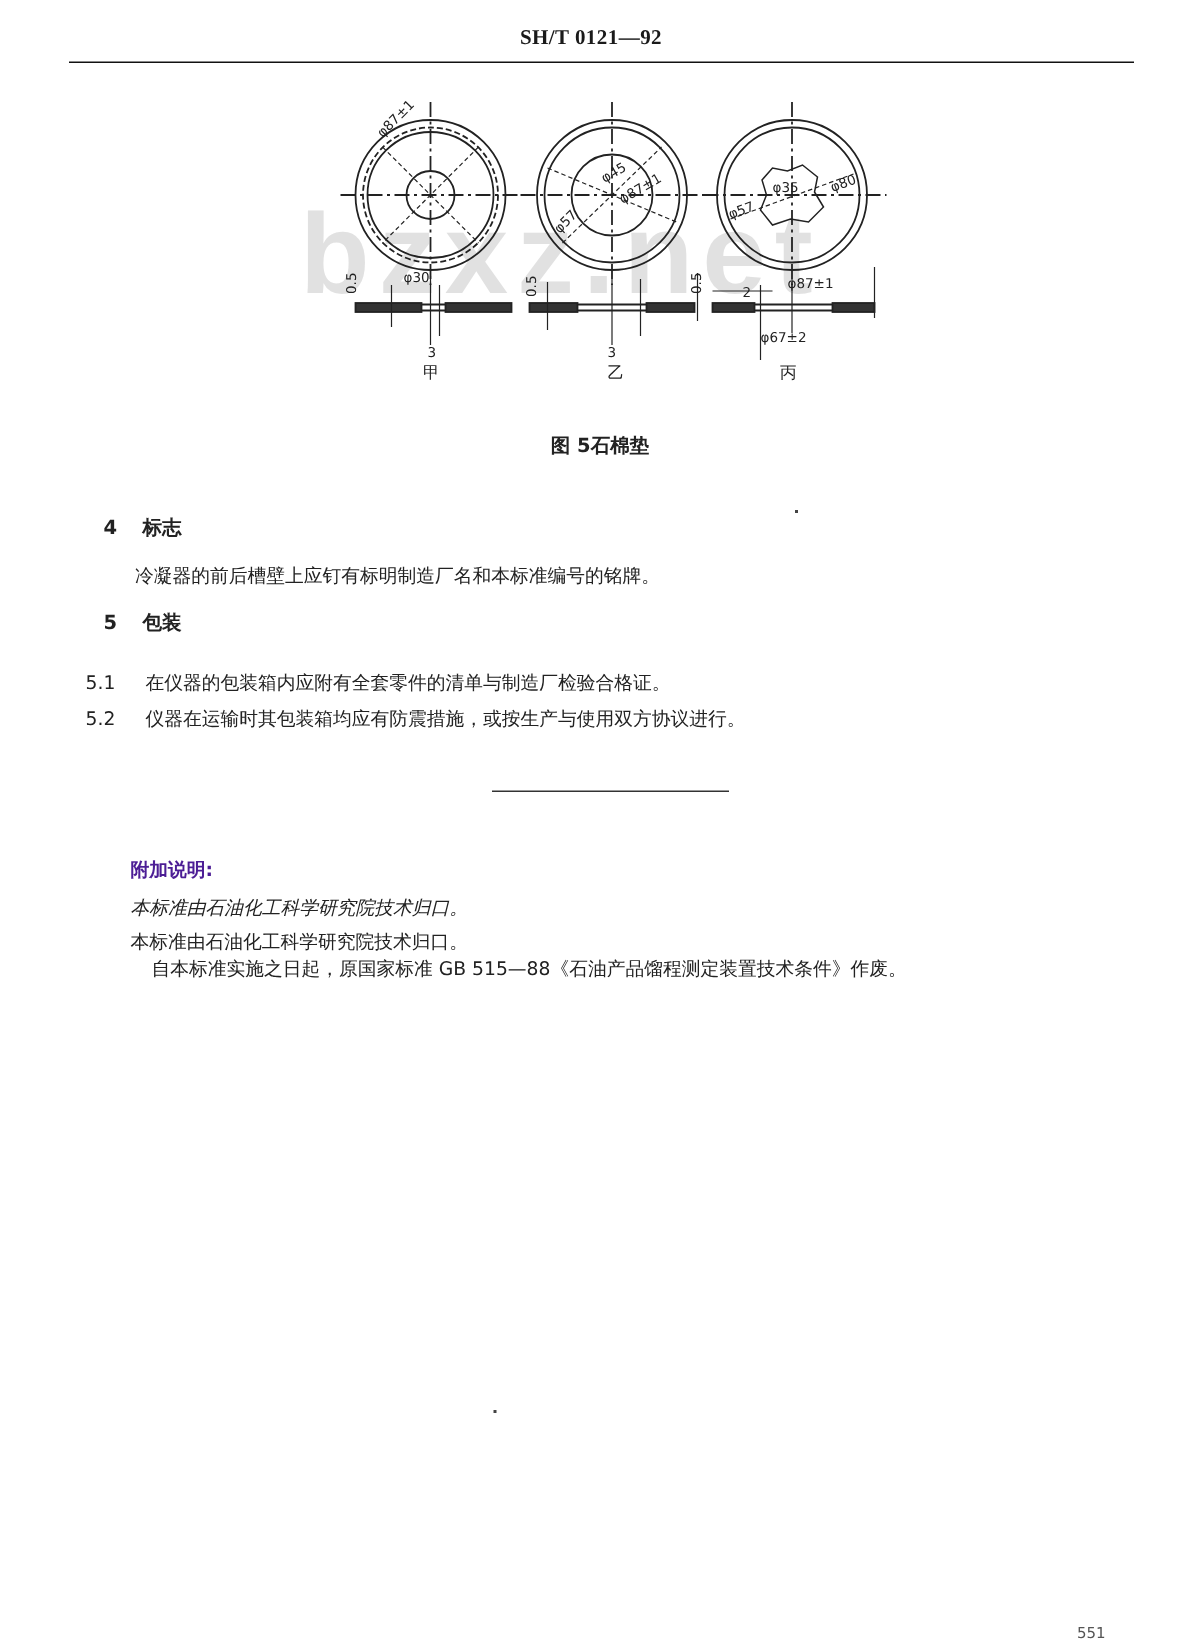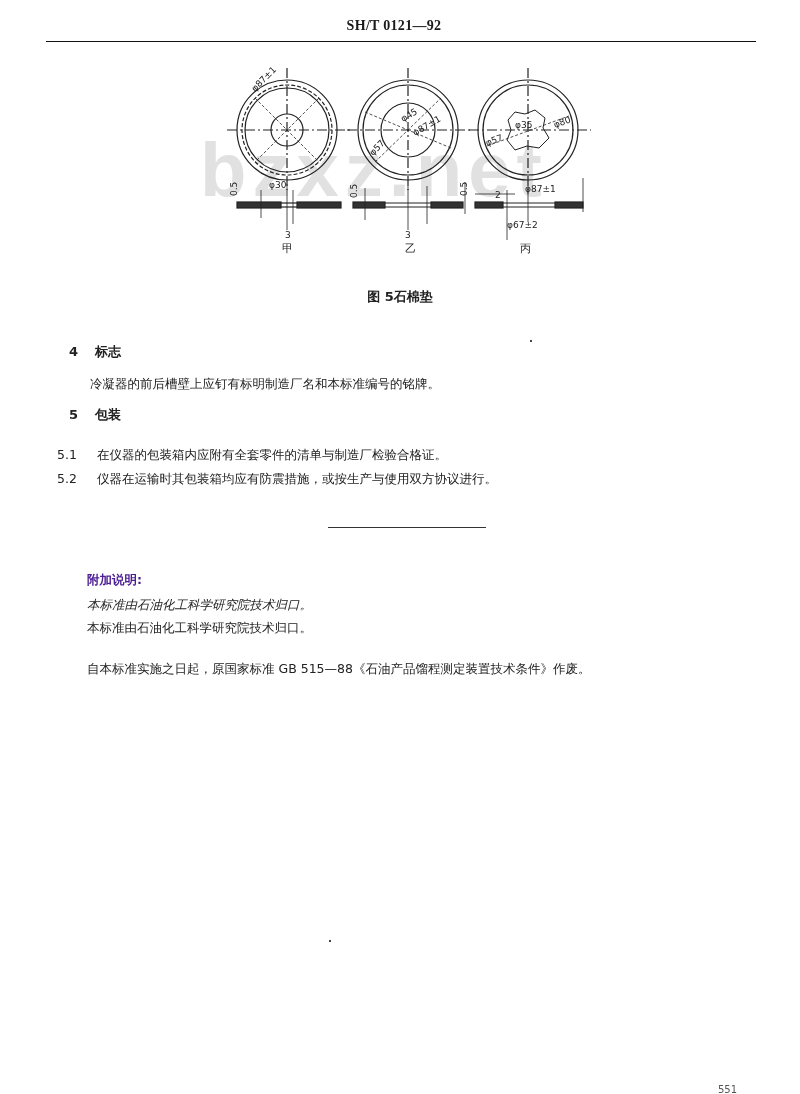--- a/index.html
+++ b/index.html
@@ -174,17 +174,17 @@
 </div>
 <div class="para clause" style="top:471px;">
   <span class="num">5.2</span><span>仪器在运输时其包装箱均应有防震措施，或按生产与使用双方协议进行。</span>
 </div>
 
 <div class="sep-rule"></div>
 
 <div class="notes-title">附加说明:</div>
 <div class="para note-line" style="top:597px;font-style:italic;">本标准由石油化工科学研究院技术归口。</div>
 <div class="para note-line" style="top:620px;">本标准由石油化工科学研究院技术归口。</div>
-<div class="para note-line" style="top:661px;">自本标准实施之日起，原国家标准 GB 515—88《石油产品馏程测定装置技术条件》作废。</div>
+<div class="para note-line" style="top:638px;margin-left:14px;">自本标准实施之日起，原国家标准 GB 515—88《石油产品馏程测定装置技术条件》作废。</div>
 
 <div class="speck" style="top:940px; left:329px;"></div>
 
 <div class="page-num">551</div>
 
 </body></html>

